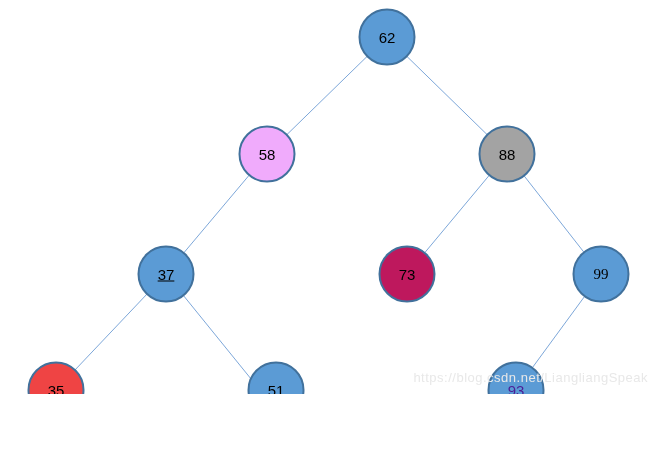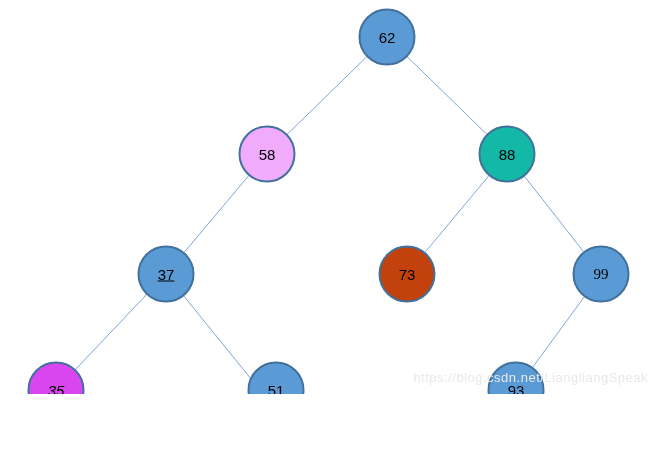--- a/index.html
+++ b/index.html
@@ -66,36 +66,36 @@
       <line x1="507" y1="154" x2="601" y2="274" stroke="#7da7d9" stroke-width="1"></line>
       <line x1="601" y1="274" x2="516" y2="390" stroke="#7da7d9" stroke-width="1"></line>
     </svg>
   <div id="nodes">
       <div class="node" style="left: 387px; top: 37px; background: rgb(91, 155, 213); border-color: rgb(65, 113, 156);">
         <span class="node-label" style="color: rgb(0, 0, 0);">62</span>
       </div>
       <div class="node" style="left: 267px; top: 154px; background: #f0abfc; border-color: rgb(65, 113, 156);">
         <span class="node-label" style="color: rgb(0, 0, 0);">58</span>
       </div>
-      <div class="node" style="left: 507px; top: 154px; background: #14b8a6; border-color: rgb(65, 113, 156);">
+      <div class="node" style="left: 507px; top: 154px; background: #a3a3a3; border-color: rgb(65, 113, 156);">
         <span class="node-label" style="color: rgb(0, 0, 0);">88</span>
       </div>
       <div class="node" style="left: 166px; top: 274px; background: rgb(91, 155, 213); border-color: rgb(65, 113, 156);">
         <span class="node-label" style="color: rgb(0, 0, 0); text-decoration: underline;">37</span>
       </div>
-      <div class="node" style="left: 407px; top: 274px; background: #c2410c; border-color: rgb(65, 113, 156); text-align: right;">
+      <div class="node" style="left: 407px; top: 274px; background: #be185d; border-color: rgb(65, 113, 156); text-align: right;">
         <span class="node-label" style="color: rgb(0, 0, 0);">73</span>
       </div>
       <div class="node" style="left: 601px; top: 274px; background: rgb(91, 155, 213); border-color: rgb(65, 113, 156); font-family: Liberation Serif, serif;">
         <span class="node-label" style="color: rgb(0, 0, 0);">99</span>
       </div>
-      <div class="node" style="left: 56px; top: 390px; background: #d946ef; border-color: rgb(65, 113, 156); font-style: italic;">
+      <div class="node" style="left: 56px; top: 390px; background: #ef4444; border-color: rgb(65, 113, 156);">
         <span class="node-label" style="color: rgb(0, 0, 0);">35</span>
       </div>
       <div class="node" style="left: 276px; top: 390px; background: rgb(91, 155, 213); border-color: rgb(65, 113, 156);">
         <span class="node-label" style="color: rgb(0, 0, 0);">51</span>
       </div>
       <div class="node" style="left: 516px; top: 390px; background: rgb(91, 155, 213); border-color: rgb(65, 113, 156);">
-        <span class="node-label" style="color: #000000;">93</span>
+        <span class="node-label" style="color: #4c1d95;">93</span>
       </div>
     </div>
   <div class="watermark" style="color: rgb(232, 232, 232);">https://blog.csdn.net/LiangliangSpeak</div>
 </div>
 
 </body></html>

